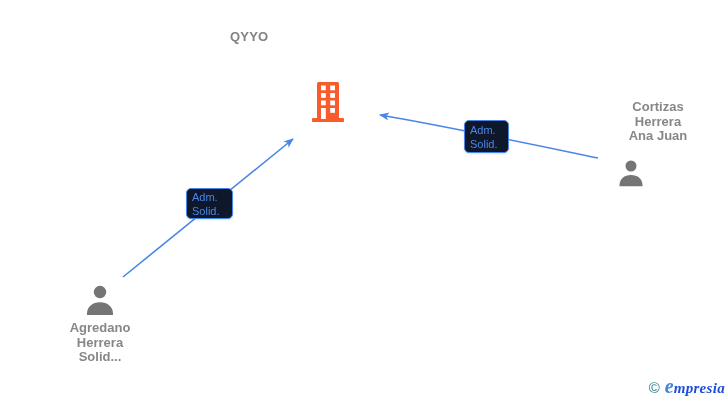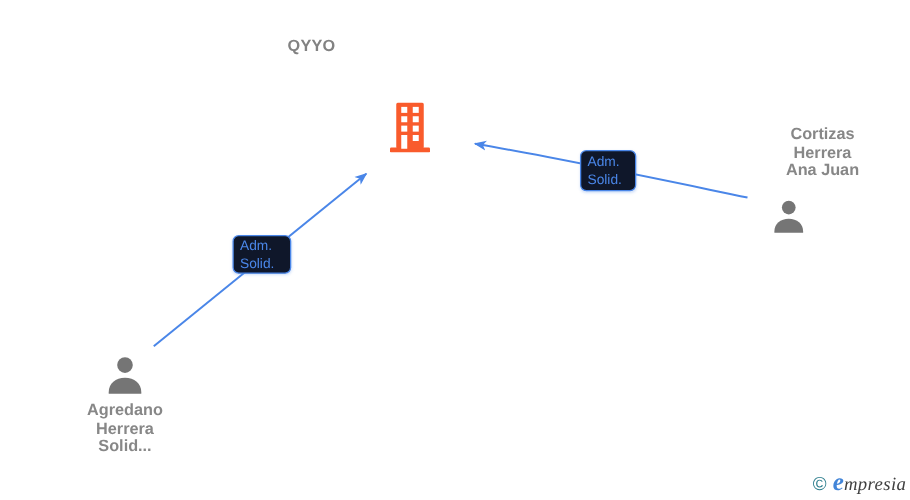--- a/index.html
+++ b/index.html
@@ -55,21 +55,21 @@
 
   
   .watermark {
     position: absolute; right: 3px; bottom: 2px; z-index: 2;
     display: flex; align-items: baseline; gap: 5px;
     cursor: pointer;
   }
   .wm-copy { color: #2b7d8c; font-size: 15px; }
   .wm-brand { font-family: "Liberation Serif", serif; font-style: italic; white-space: nowrap; }
   .wm-initial { color: #4285d8; font-size: 20px; font-weight: 700; }
-  .wm-rest { color: #404040; font-size: 15px; font-weight: 400; letter-spacing: 0.3px; }
+  .wm-rest { color: #1d4ed8; font-size: 15px; font-weight: 700; letter-spacing: 0.3px; }
 
   svg { display: block; }
 </style>
 </head>
 <body>
 
 <div class="stage">
 
   <svg id="arrows-layer" width="728" height="400" viewBox="0 0 728 400">
     <defs>

